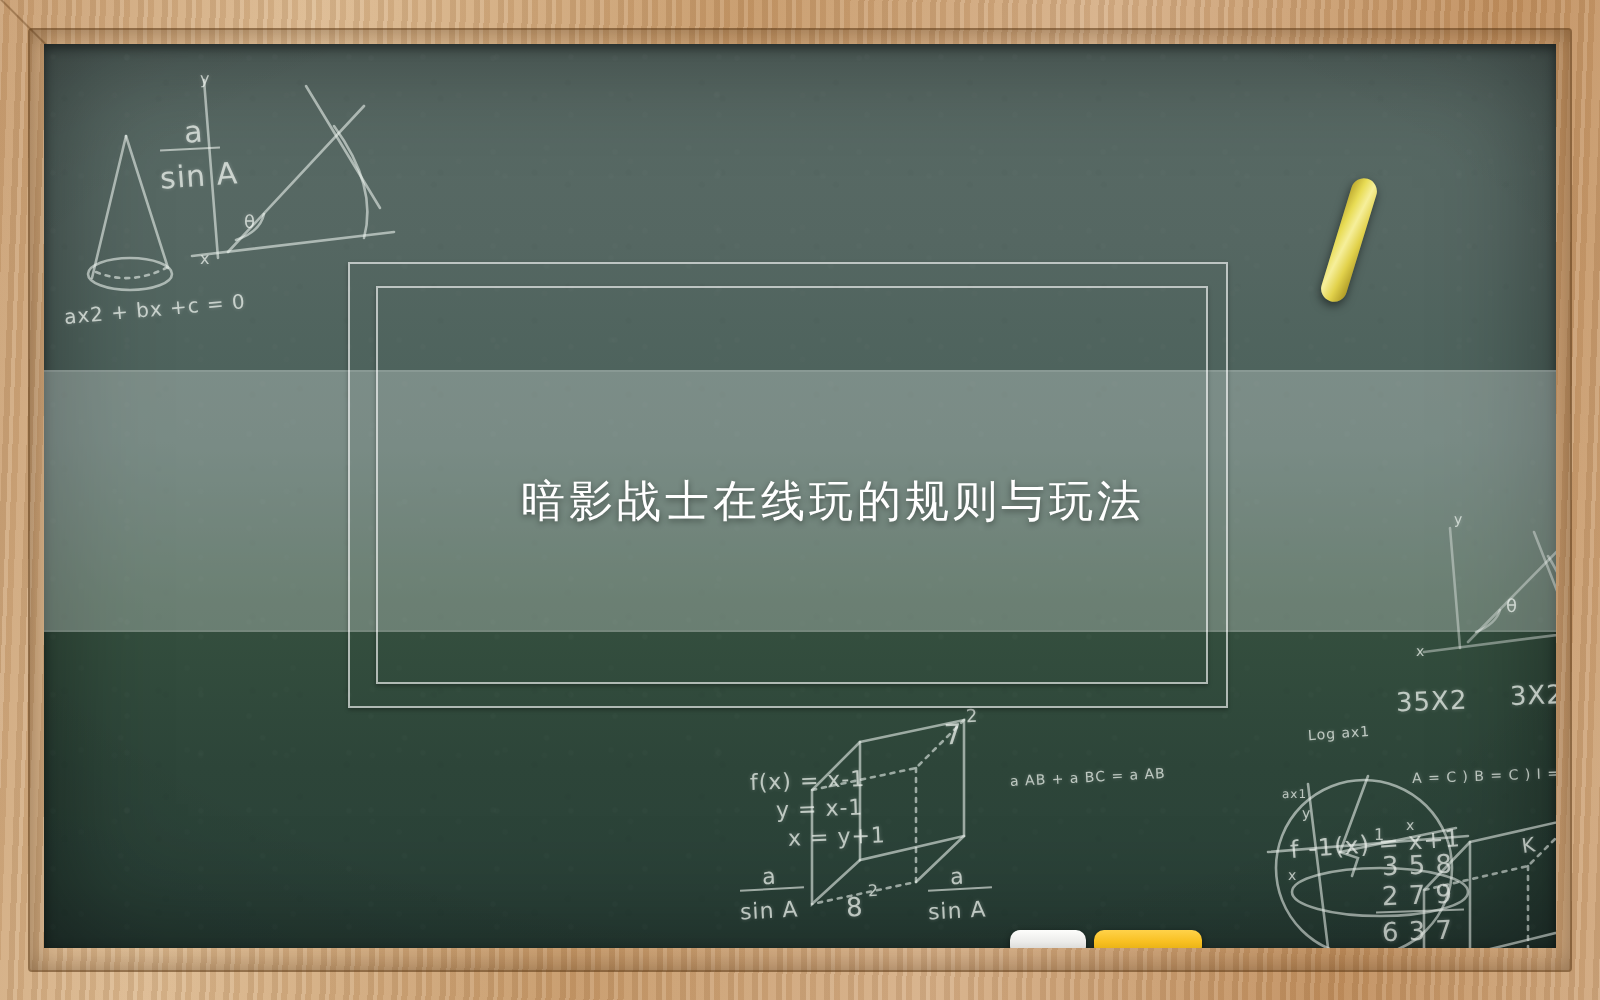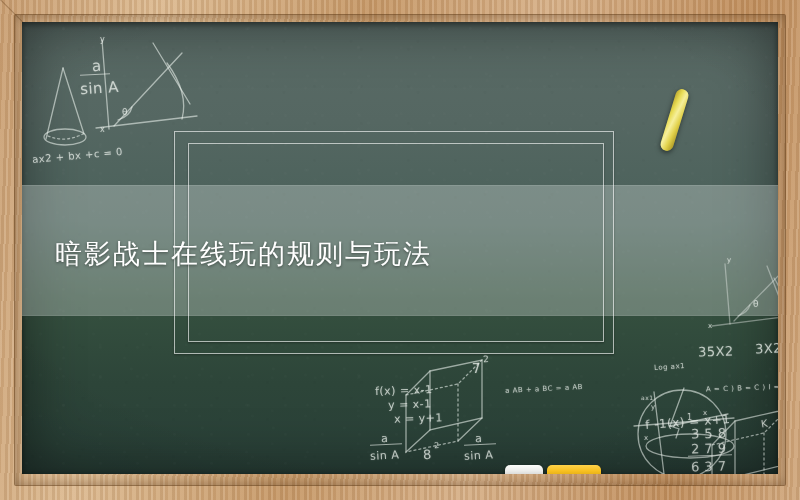--- a/index.html
+++ b/index.html
@@ -81,22 +81,22 @@
   }
 
   
   .rect{
     position:absolute;border:1px solid rgba(255,255,255,.62);
     box-shadow:0 1px 2px rgba(0,0,0,.30);
   }
 
   
   .title{
-    position:absolute;left:0;right:0;
-    color:#ffffff;font-size:27px;font-weight:400;
+    position:absolute;left:0;right:0;text-align:center;
+    color:#ffffff;font-size:22px;font-weight:400;
     letter-spacing:2px;
     font-family:"DejaVu Sans","Liberation Sans",sans-serif;
     text-shadow:0 1px 3px rgba(0,0,0,.45);
     margin-left:33px;
   }
 
   
   .chalk-stick{
     position:absolute;border-radius:6px;
   }

